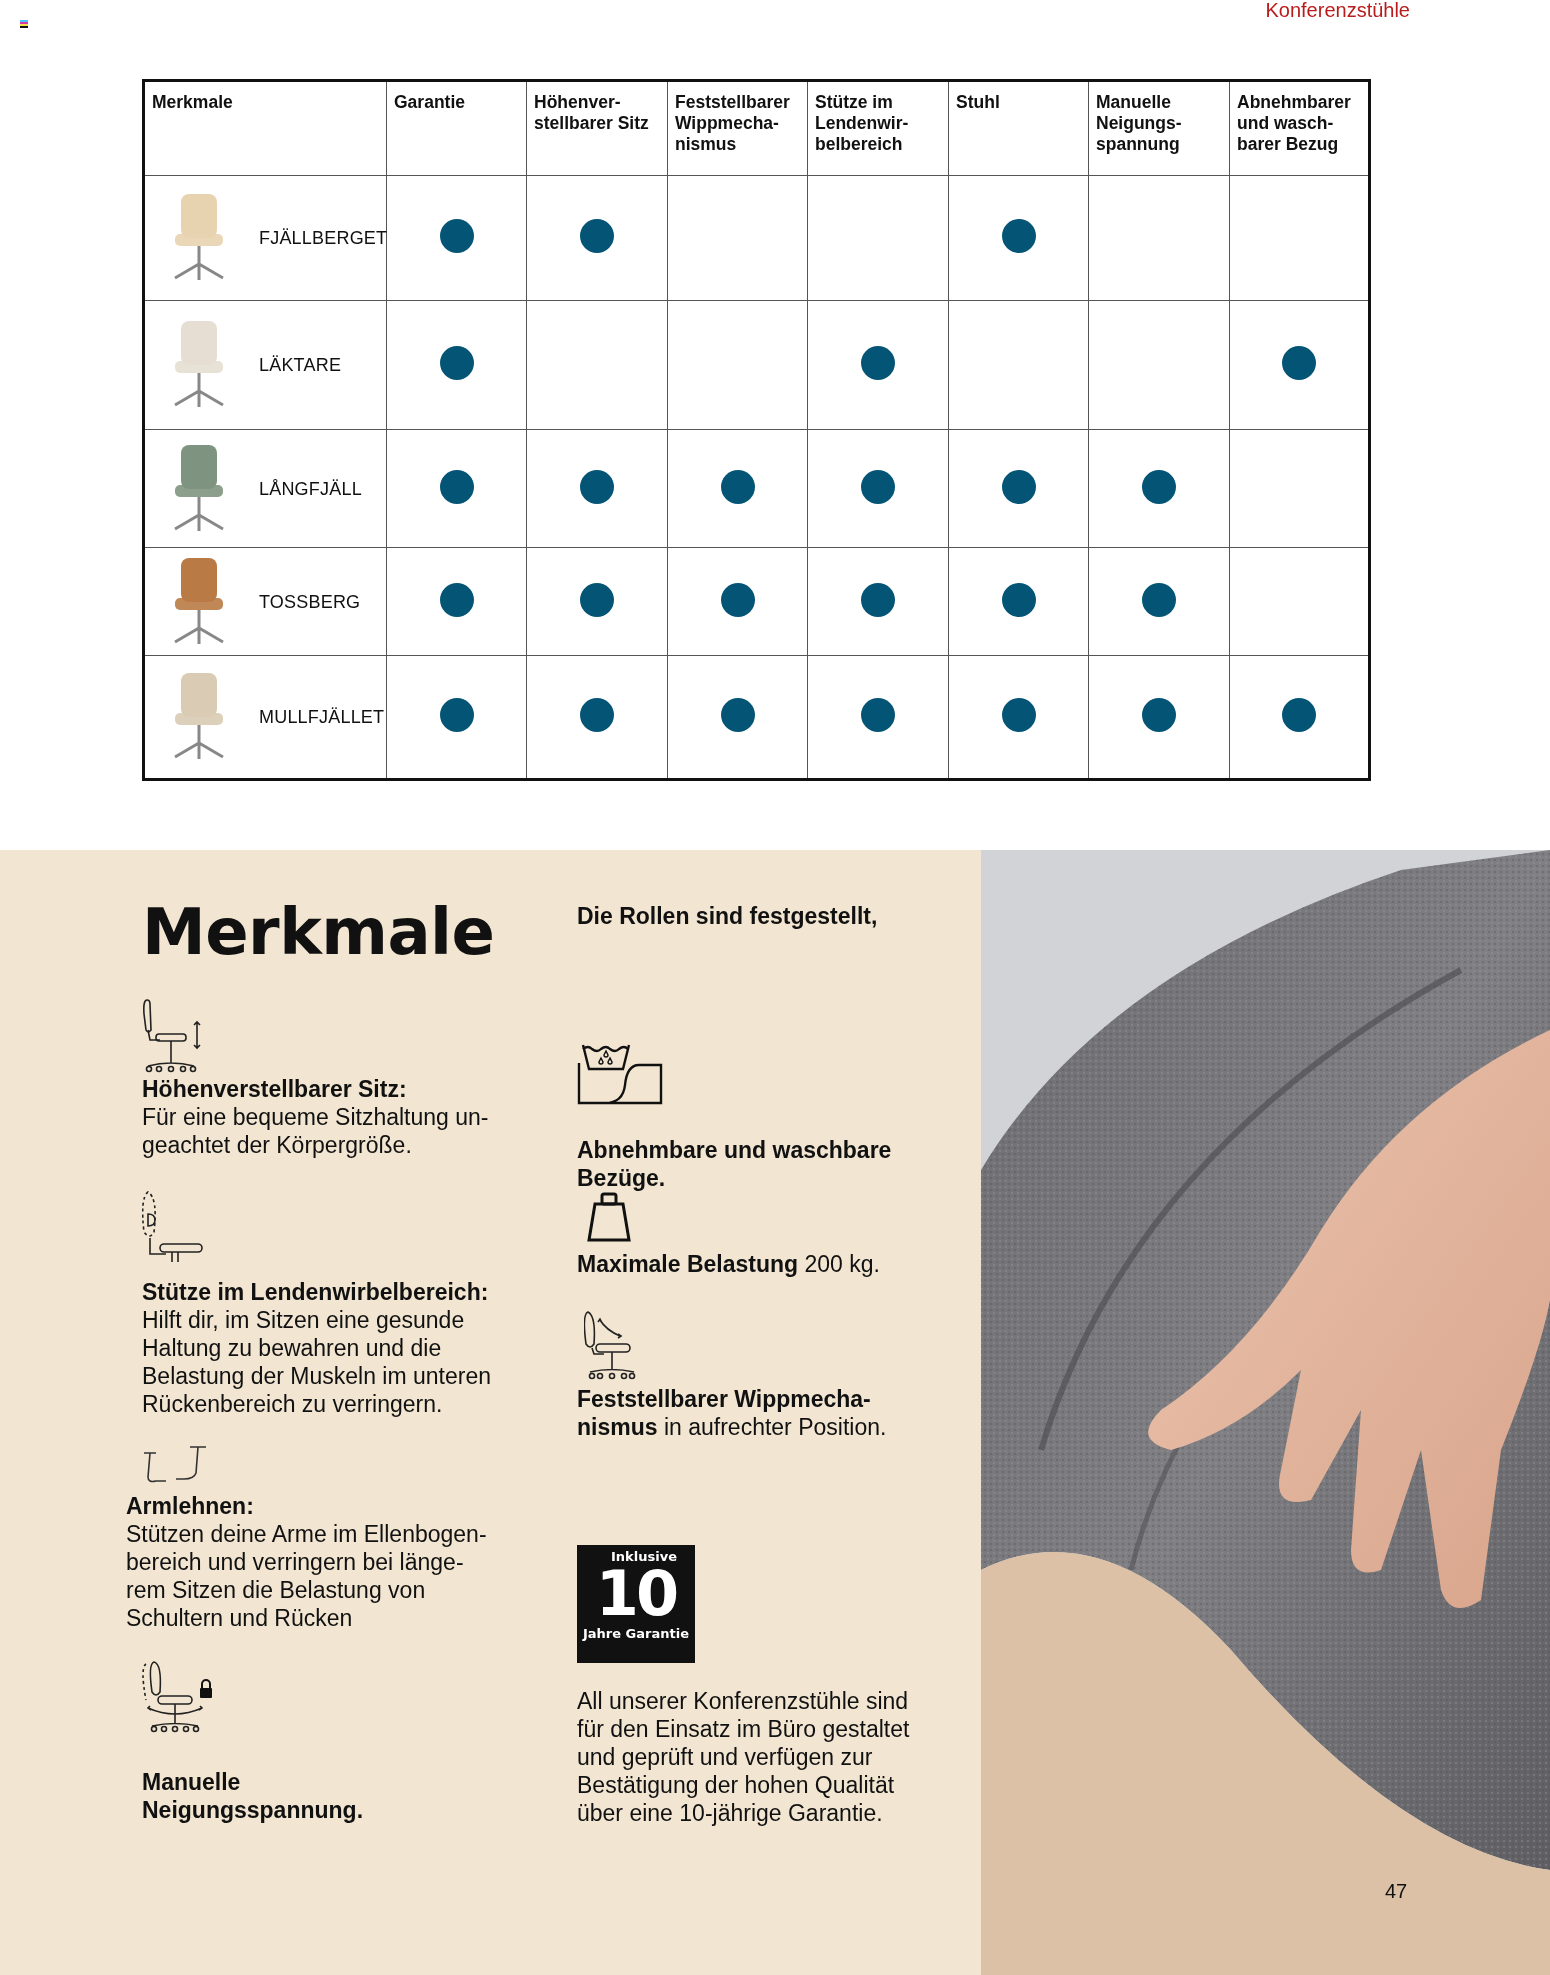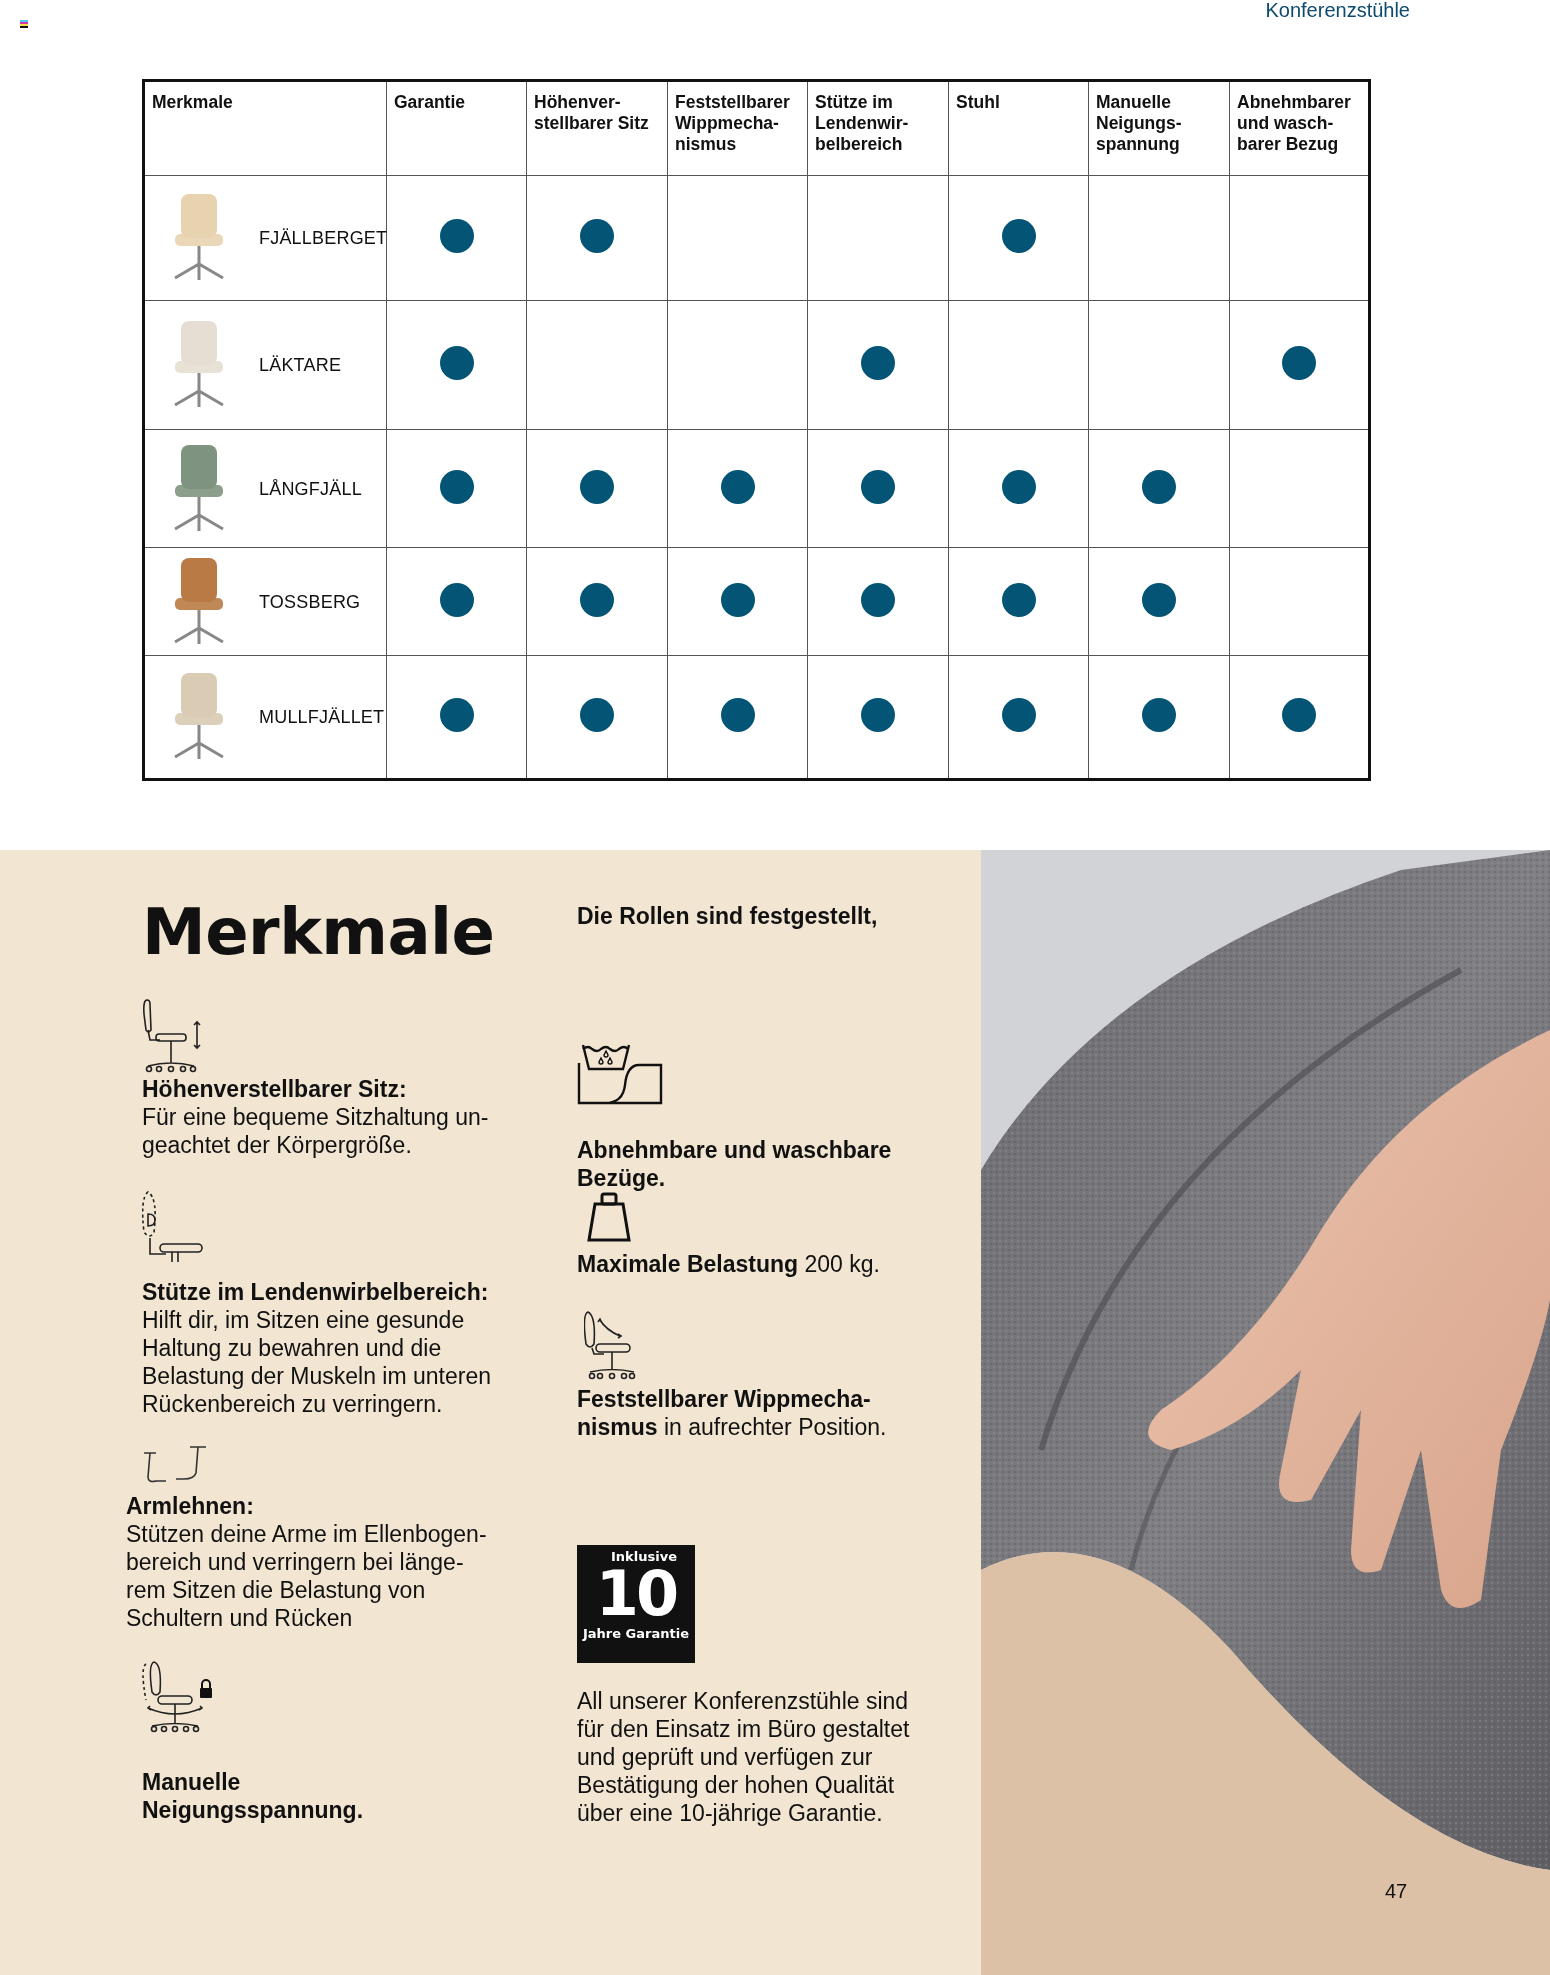--- a/index.html
+++ b/index.html
@@ -2,21 +2,21 @@
 <html><head>
 <meta charset="utf-8">
 <style>
   * { box-sizing: border-box; margin: 0; padding: 0; }
   html, body { width: 1550px; height: 1975px; background: #ffffff; overflow: hidden; }
   body { position: relative; font-family: "DejaVu Sans", "Liberation Sans", sans-serif; color: #111; }
 
   .cmyk-mark { position: absolute; left: 20px; top: 20px; width: 8px; height: 8px; display: flex; flex-direction: column; }
   .cmyk-mark span { flex: 1; }
 
-  .running-head { position: absolute; right: 140px; top: -1px; font-size: 20px; color: #0c4a6e; font-family: "Liberation Sans", sans-serif; }
+  .running-head { position: absolute; right: 140px; top: -1px; font-size: 20px; color: #b91c1c; font-family: "Liberation Sans", sans-serif; }
 
   
   .cmp-table { position: absolute; left: 142px; top: 79px; width: 1226px; border-collapse: collapse; border: 3px solid #111; table-layout: fixed; }
   .cmp-table th, .cmp-table td { border: 1.5px solid #555; vertical-align: top; }
   .cmp-table th { text-align: left; font-size: 17.5px; font-weight: bold; line-height: 21px; padding: 10px 7px 0 7px; height: 95px; font-family: "Liberation Sans", sans-serif; }
   .cmp-table td { text-align: center; vertical-align: middle; }
   .product-cell { text-align: left !important; position: relative; }
   .product-cell .chair { position: absolute; left: 18px; top: 50%; transform: translateY(-50%); width: 72px; height: 96px; }
   .product-cell .pname { position: absolute; left: 114px; top: 50%; transform: translateY(-50%); font-size: 18px; font-family: "Liberation Sans", sans-serif; letter-spacing: 0.2px; }
   .dot { display: inline-block; width: 34px; height: 34px; border-radius: 50%; background: #045476; }

